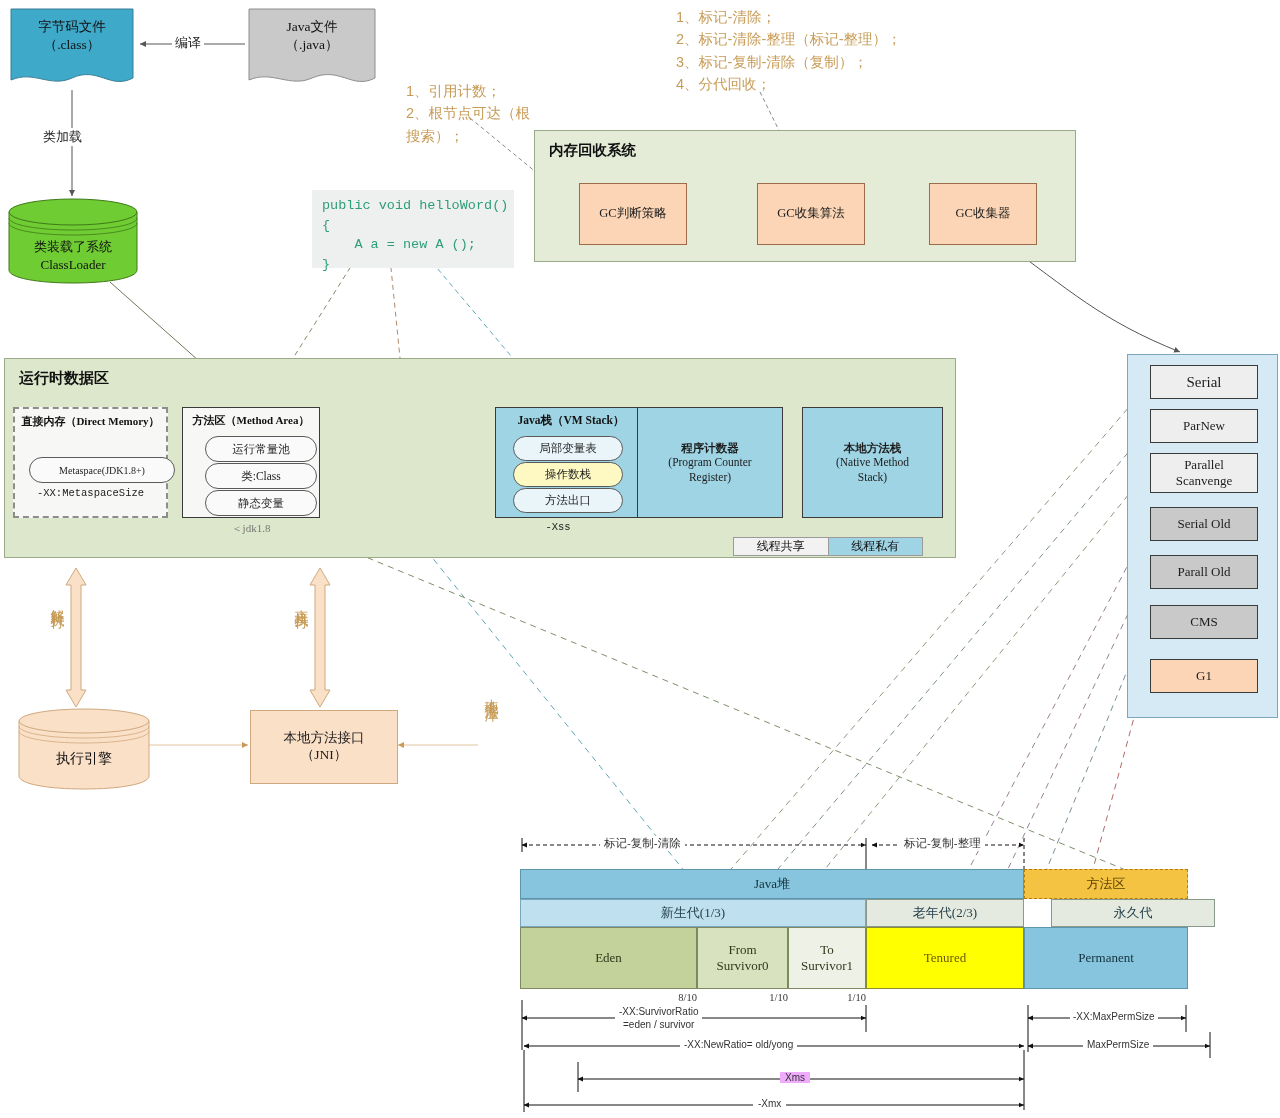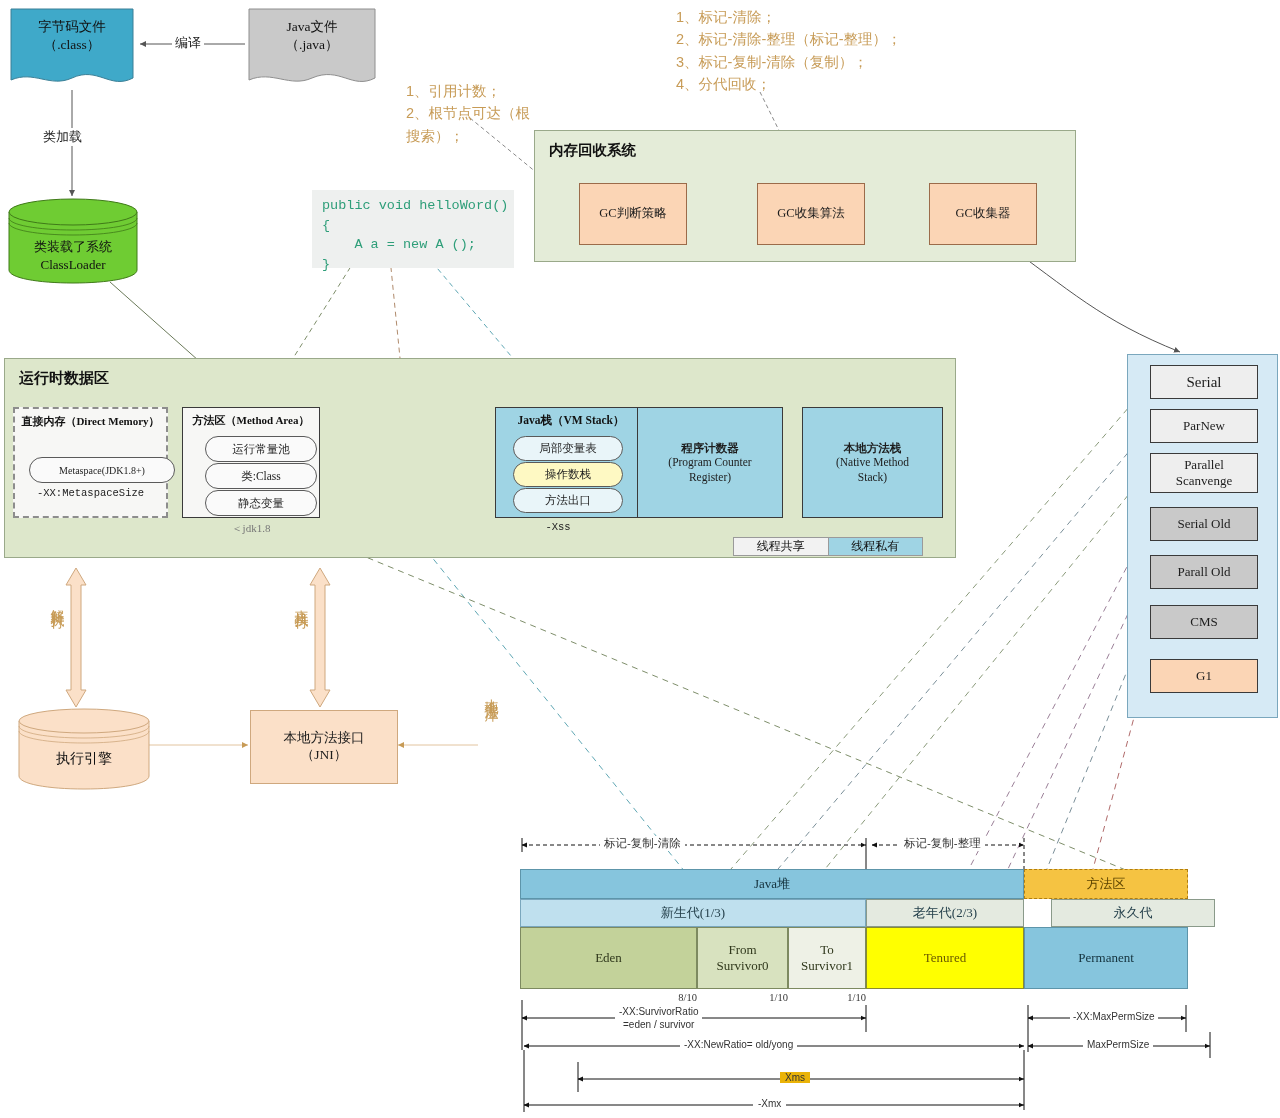--- a/index.html
+++ b/index.html
@@ -365,14 +365,14 @@
 
   <line x1="524" y1="1105" x2="1024" y2="1105" stroke="#111" stroke-width="1" marker-start="url(#ahDs)" marker-end="url(#ahD)"></line>
   <line x1="524" y1="1050" x2="524" y2="1112" stroke="#111" stroke-width="1"></line>
 </svg>
 
 <div class="dimlbl" style="left:615px;top:1006px;background:#fff;padding:0 4px;white-space:pre-line;line-height:1.25;">-XX:SurvivorRatio
 =eden / survivor</div>
 <div class="dimlbl" style="left:1070px;top:1011px;background:#fff;padding:0 3px;">-XX:MaxPermSize</div>
 <div class="dimlbl" style="left:680px;top:1039px;background:#fff;padding:0 4px;">-XX:NewRatio= old/yong</div>
 <div class="dimlbl" style="left:1083px;top:1039px;background:#fff;padding:0 4px;">MaxPermSize</div>
-<div class="dimlbl" style="left:780px;top:1072px;background:#eab308;padding:0 5px;text-align:right;">Xms</div>
+<div class="dimlbl" style="left:780px;top:1072px;background:#f0abfc;padding:0 5px;text-align:right;">Xms</div>
 <div class="dimlbl" style="left:753px;top:1098px;background:#fff;padding:0 5px;">-Xmx</div>
 
 </body></html>

